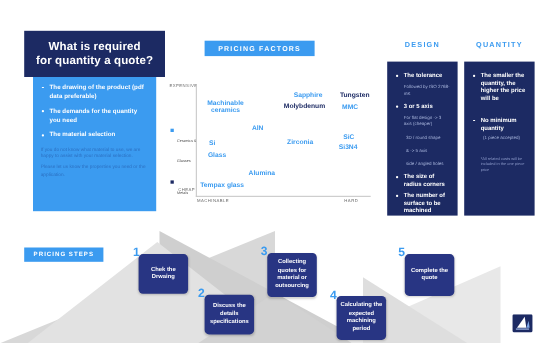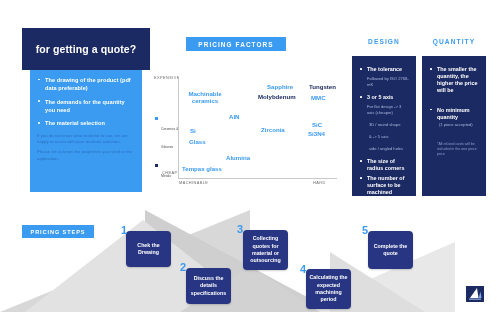--- a/index.html
+++ b/index.html
@@ -106,21 +106,22 @@
     <div class="tri tri-a"></div>
     <div class="tri tri-b"></div>
     <div class="tri tri-c"></div>
     <div class="tri tri-d"></div>
     <div class="tri tri-e"></div>
     <div class="tri tri-f"></div>
   </div>
 
   <div class="title-box">
     <div class="t">
-      <div>for getting a quote?</div>
+      <div>What is required</div>
+      <div>for quantity a quote?</div>
     </div>
   </div>
 
   <div class="left-panel">
     <ul class="bullets">
       <li>The drawing of the product (pdf data preferable)</li>
       <li>The demands for the quantity you need</li>
       <li>The material selection</li>
     </ul>
     <div class="fineprint">

